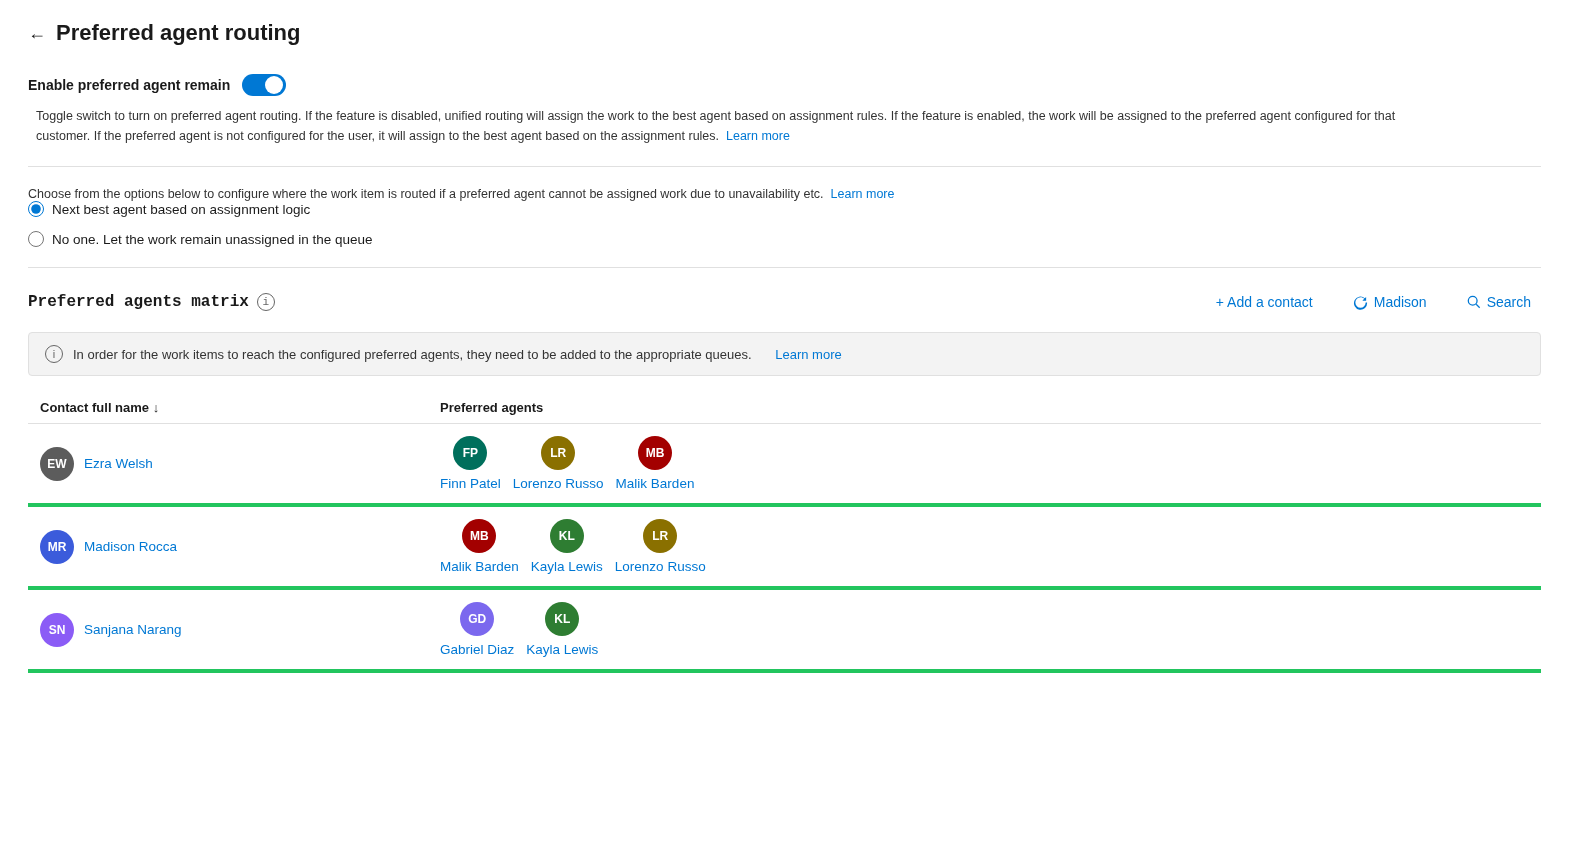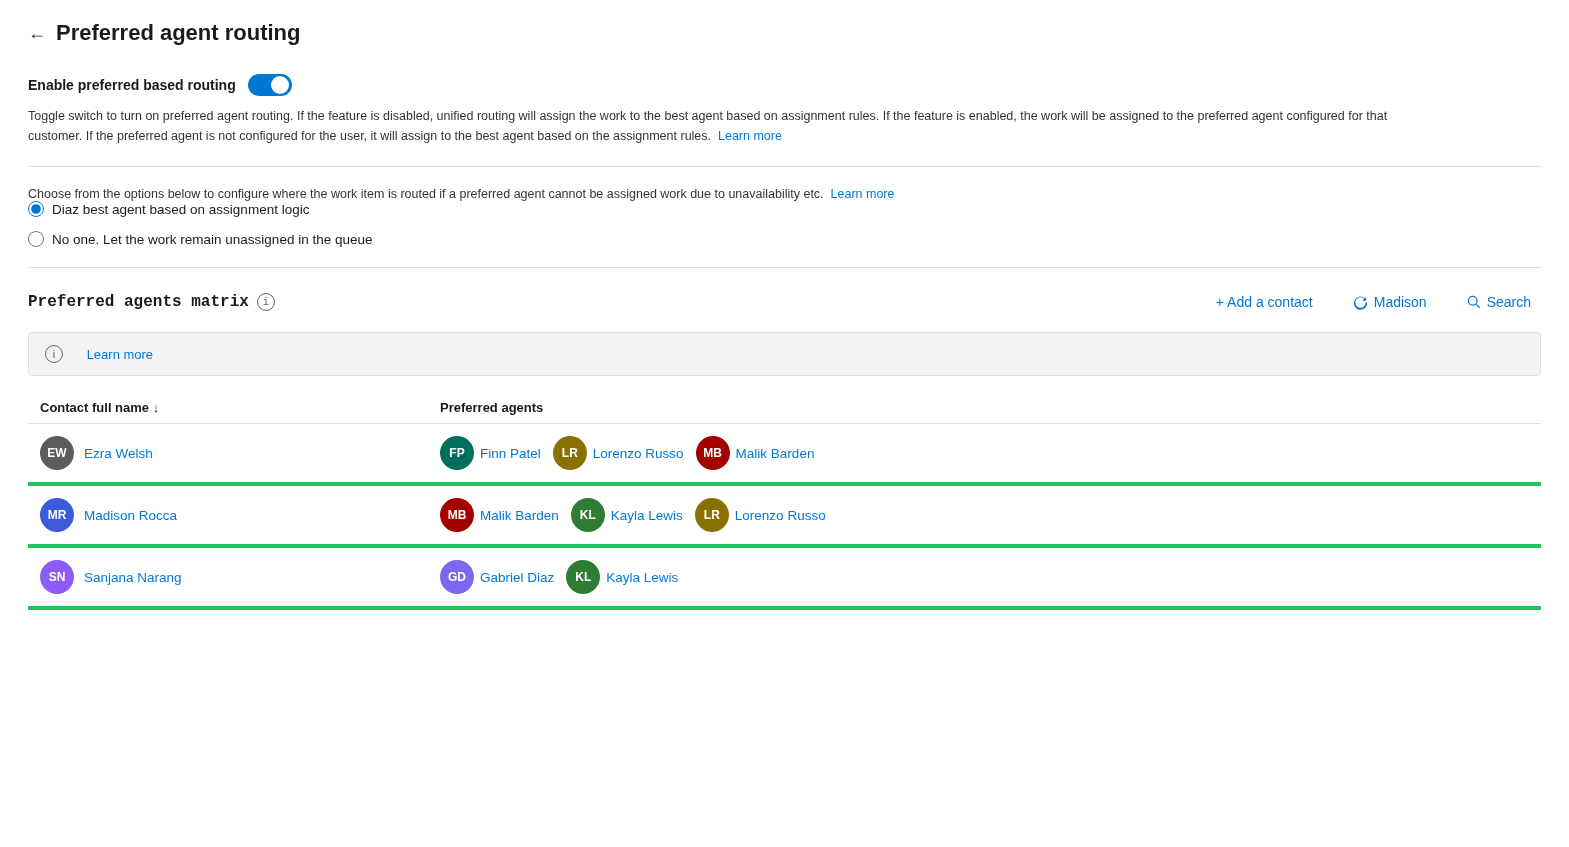--- a/index.html
+++ b/index.html
@@ -65,20 +65,21 @@
       border-radius: 50%;
       top: 2px;
       right: 3px;
       transition: 0.2s;
     }
     .description-text {
       font-size: 12.5px;
       color: #333;
       line-height: 1.6;
       max-width: 1400px;
+      margin-left: 8px;
     }
     .link {
       color: #0078d4;
       text-decoration: none;
       cursor: pointer;
     }
     .section-title {
       font-size: 15px;
       font-weight: 600;
       margin-bottom: 8px;
@@ -219,57 +220,58 @@
     .agents-cell {
       display: flex;
       align-items: center;
       gap: 12px;
       flex-wrap: wrap;
     }
     .agent-item {
       display: flex;
       align-items: center;
       gap: 6px;
+      flex-direction: column;
     }
     .agent-name {
       color: #0078d4;
       cursor: pointer;
       font-size: 13.5px;
     }
   </style>
 </head>
 <body>
 
 <div class="page-container">
 
   <div class="page-header">
     <span class="back-arrow">←</span>
     <h1 class="page-title">Preferred agent routing</h1>
   </div>
 
   <div class="section">
     <div class="enable-row">
-      <span class="enable-label">Enable preferred based routing</span>
+      <span class="enable-label">Enable preferred agent remain</span>
       <span class="toggle"></span>
     </div>
     <p class="description-text">
       <span>Toggle switch to turn on preferred agent routing. If the feature is disabled, unified routing will assign the work to the best agent based on assignment rules. If the feature is enabled, the work will be assigned to the preferred agent configured for that customer. If the preferred agent is not configured for the user, it will assign to the best agent based on the assignment rules.</span>
       &nbsp;<a class="link">Learn more</a>
     </p>
   </div>
 
   <div class="section">
     <p class="sub-description">
       <span>Choose from the options below to configure where the work item is routed if a preferred agent cannot be assigned work due to unavailability etc.</span>
       &nbsp;<a class="link">Learn more</a>
     </p>
     <div class="radio-group">
       <label class="radio-item">
         <input type="radio" class="radio-input" name="fallback" checked="" style="">
-        <span>Diaz best agent based on assignment logic</span>
+        <span>Next best agent based on assignment logic</span>
       </label>
       <label class="radio-item">
         <input type="radio" class="radio-input" name="fallback" style="">
         <span>No one. Let the work remain unassigned in the queue</span>
       </label>
     </div>
   </div>
 
   <div class="matrix-section">
     <div class="matrix-header">
@@ -290,20 +292,21 @@
             <circle cx="6.5" cy="6.5" r="5" stroke="#0078d4" stroke-width="1.5"></circle>
             <line x1="10.5" y1="10.5" x2="14.5" y2="14.5" stroke="#0078d4" stroke-width="1.5"></line>
           </svg>
           <span>Search</span>
         </button>
       </div>
     </div>
 
     <div class="notice-bar">
       <span class="notice-icon">i</span>
+      <span>In order for the work items to reach the configured preferred agents, they need to be added to the appropriate queues.</span>
       &nbsp;<a class="link">Learn more</a>
     </div>
 
     <div class="table-container">
       <div class="table-header">
         <span>Contact full name ↓</span>
         <span>Preferred agents</span>
       </div>
 
       <div id="table-body">

